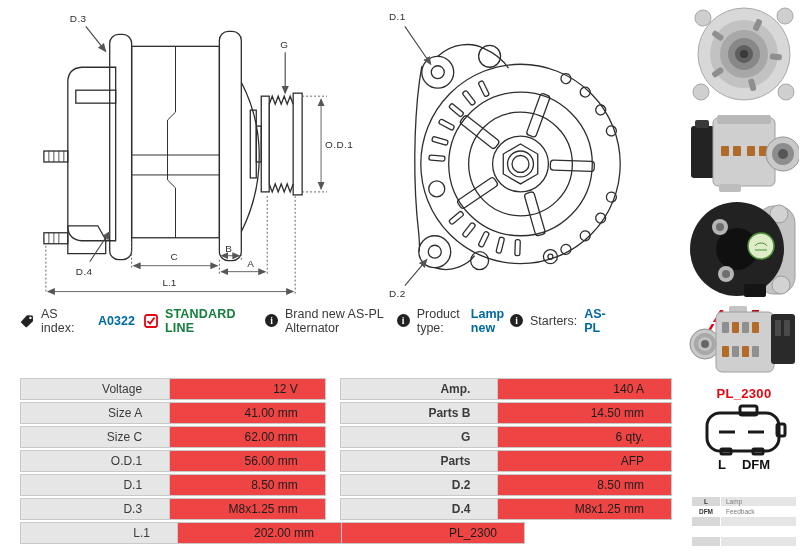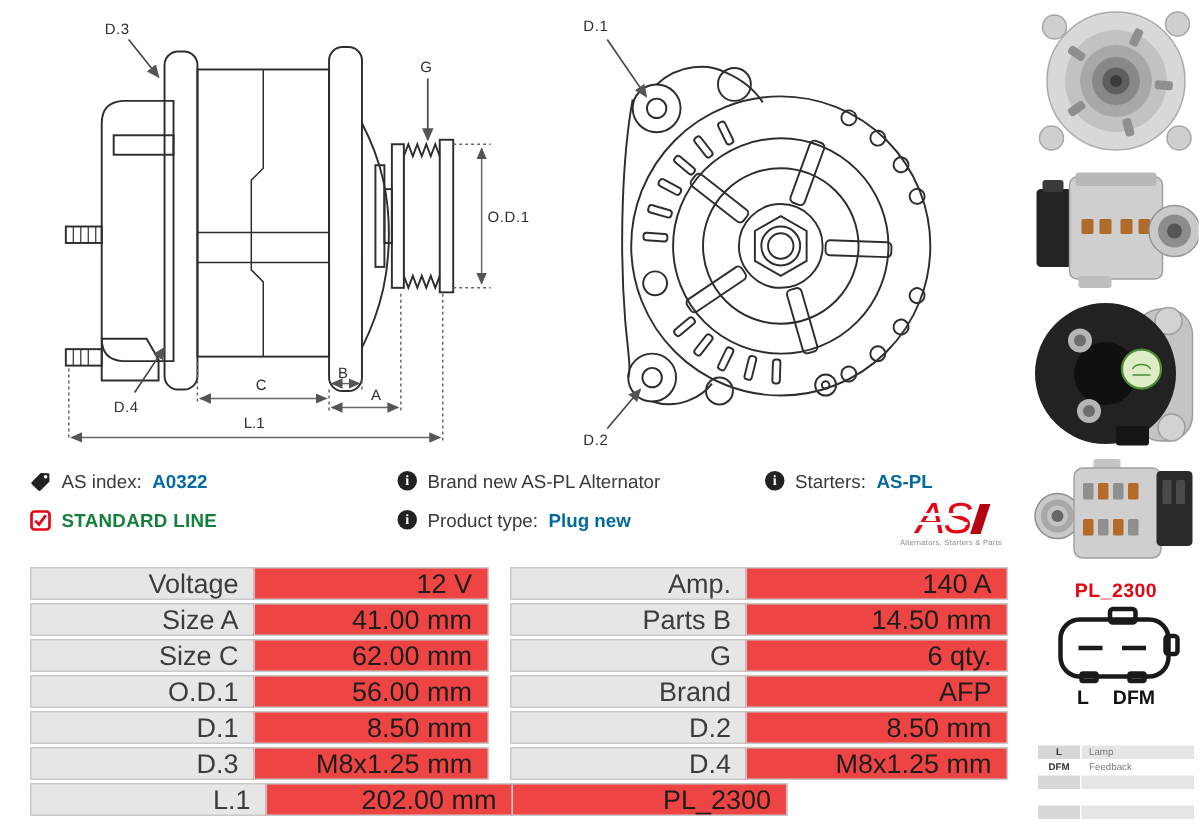--- a/index.html
+++ b/index.html
@@ -7,45 +7,45 @@
   .page { position: relative; width: 800px; height: 555px; background: #fff; overflow: hidden; }
 
   
   .diagrams { position: absolute; left: 6px; top: 4px; width: 682px; height: 306px; display: flex; }
   .diagrams svg { display: block; }
   .dia-label { font-size: 10px; letter-spacing: .4px; fill: #2e2e2e; font-family: "Liberation Sans", sans-serif; }
   .dim-text { font-size: 10px; fill: #2e2e2e; font-family: "Liberation Sans", sans-serif; }
 
   
   .info-row { position: absolute; left: 20px; top: 312px; width: 660px; display: flex; font-size: 12.5px; color: #3a3a3a; }
-  .info-col { display: flex; flex-direction: column; gap: 9px; }
+  .info-col { display: flex; flex-direction: row; gap: 9px; }
   .info-col.c1 { width: 245px; }
   .info-col.c2 { width: 245px; }
   .info-col.c3 { width: 170px; }
   .info-line { display: flex; align-items: center; gap: 7px; height: 17px; }
   .info-line b { color: #0369a1; }
   .standard-line { color: #15803d; font-weight: bold; letter-spacing: .2px; }
   .ico { flex: 0 0 auto; display: inline-flex; align-items: center; justify-content: center; }
   .info-i { width: 13px; height: 13px; border-radius: 50%; background: #222; color: #fff; font-size: 9.5px; font-weight: bold; font-family: "Liberation Serif", serif; }
   
   .logo-wrap { margin-left: 84px; margin-top: -4px; width: 80px; text-align: center; }
   .logo-as { position: relative; display: inline-block; color: #e30613; font-style: italic; font-weight: normal; font-size: 29px; line-height: 24px; letter-spacing: -1px; padding-right: 10px; }
   .logo-slash { position: absolute; right: 0; top: 2px; width: 7px; height: 20px; background: #b20510; transform: skewX(-18deg); }
   .logo-stripe { position: absolute; left: 0; width: 34px; height: 1.5px; background: #fff; }
   .logo-tagline { font-size: 5px; color: #8a8a8a; letter-spacing: .2px; white-space: nowrap; margin-top: 1px; }
 
   
   .spec-table { position: absolute; left: 20px; top: 378px; width: 652px; }
   .spec-row { display: flex; height: 22px; margin-bottom: 2px; }
-  .cell { display: flex; align-items: center; justify-content: flex-end; padding-right: 10px; font-size: 18px; border: 1px solid #c9c9c9; height: 22px; }
+  .cell { display: flex; align-items: center; justify-content: flex-end; padding-right: 27px; font-size: 12px; border: 1px solid #c9c9c9; height: 22px; }
   .cell.lab { background: #e6e6e6; color: #3c3c3c; }
   .cell.val { background: #ef4444; color: #1d1d1d; margin-left: -1px; }
   .lab1 { width: 158px; }
   .val1 { width: 165px; }
-  .lab2 { width: 167px; margin-left: 14px; }
+  .lab2 { width: 167px; margin-left: 14px; font-weight: bold; }
   .val2 { width: 184px; }
 
   
   .right-col { position: absolute; left: 688px; top: 0; width: 112px; height: 555px; }
   .photo { position: absolute; left: 1px; }
   .plug-code { position: absolute; top: 386px; width: 100%; text-align: center; color: #e30613; font-weight: bold; font-size: 13px; letter-spacing: .3px; }
   .plug-svg { position: absolute; top: 404px; left: 10px; }
   .plug-pins { position: absolute; top: 457px; left: 0; width: 100%; display: flex; justify-content: center; gap: 16px; font-weight: bold; font-size: 13px; color: #111; }
   .plug-legend { position: absolute; top: 497px; left: 4px; width: 104px; }
   .leg-row { display: flex; height: 9px; margin-bottom: 1px; }
@@ -209,21 +209,21 @@
       </div>
     </div>
     <div class="info-col c2">
       <div class="info-line">
         <span class="ico info-i">i</span>
         <span>Brand new AS-PL Alternator</span>
       </div>
       <div class="info-line">
         <span class="ico info-i">i</span>
         <span>Product type:</span>
-        <b>Plug new</b>
+        <b>Lamp new</b>
       </div>
     </div>
     <div class="info-col c3">
       <div class="info-line">
         <span class="ico info-i">i</span>
         <span>Starters:</span>
         <b>AS-PL</b>
       </div>
       <div class="logo-wrap">
         <span class="logo-as">
@@ -252,21 +252,21 @@
     </div>
     <div class="spec-row">
       <div class="cell lab lab1">Size C</div>
       <div class="cell val val1">62.00 mm</div>
       <div class="cell lab lab2">G</div>
       <div class="cell val val2">6 qty.</div>
     </div>
     <div class="spec-row">
       <div class="cell lab lab1">O.D.1</div>
       <div class="cell val val1">56.00 mm</div>
-      <div class="cell lab lab2">Brand</div>
+      <div class="cell lab lab2">Parts</div>
       <div class="cell val val2">AFP</div>
     </div>
     <div class="spec-row">
       <div class="cell lab lab1">D.1</div>
       <div class="cell val val1">8.50 mm</div>
       <div class="cell lab lab2">D.2</div>
       <div class="cell val val2">8.50 mm</div>
     </div>
     <div class="spec-row">
       <div class="cell lab lab1">D.3</div>

